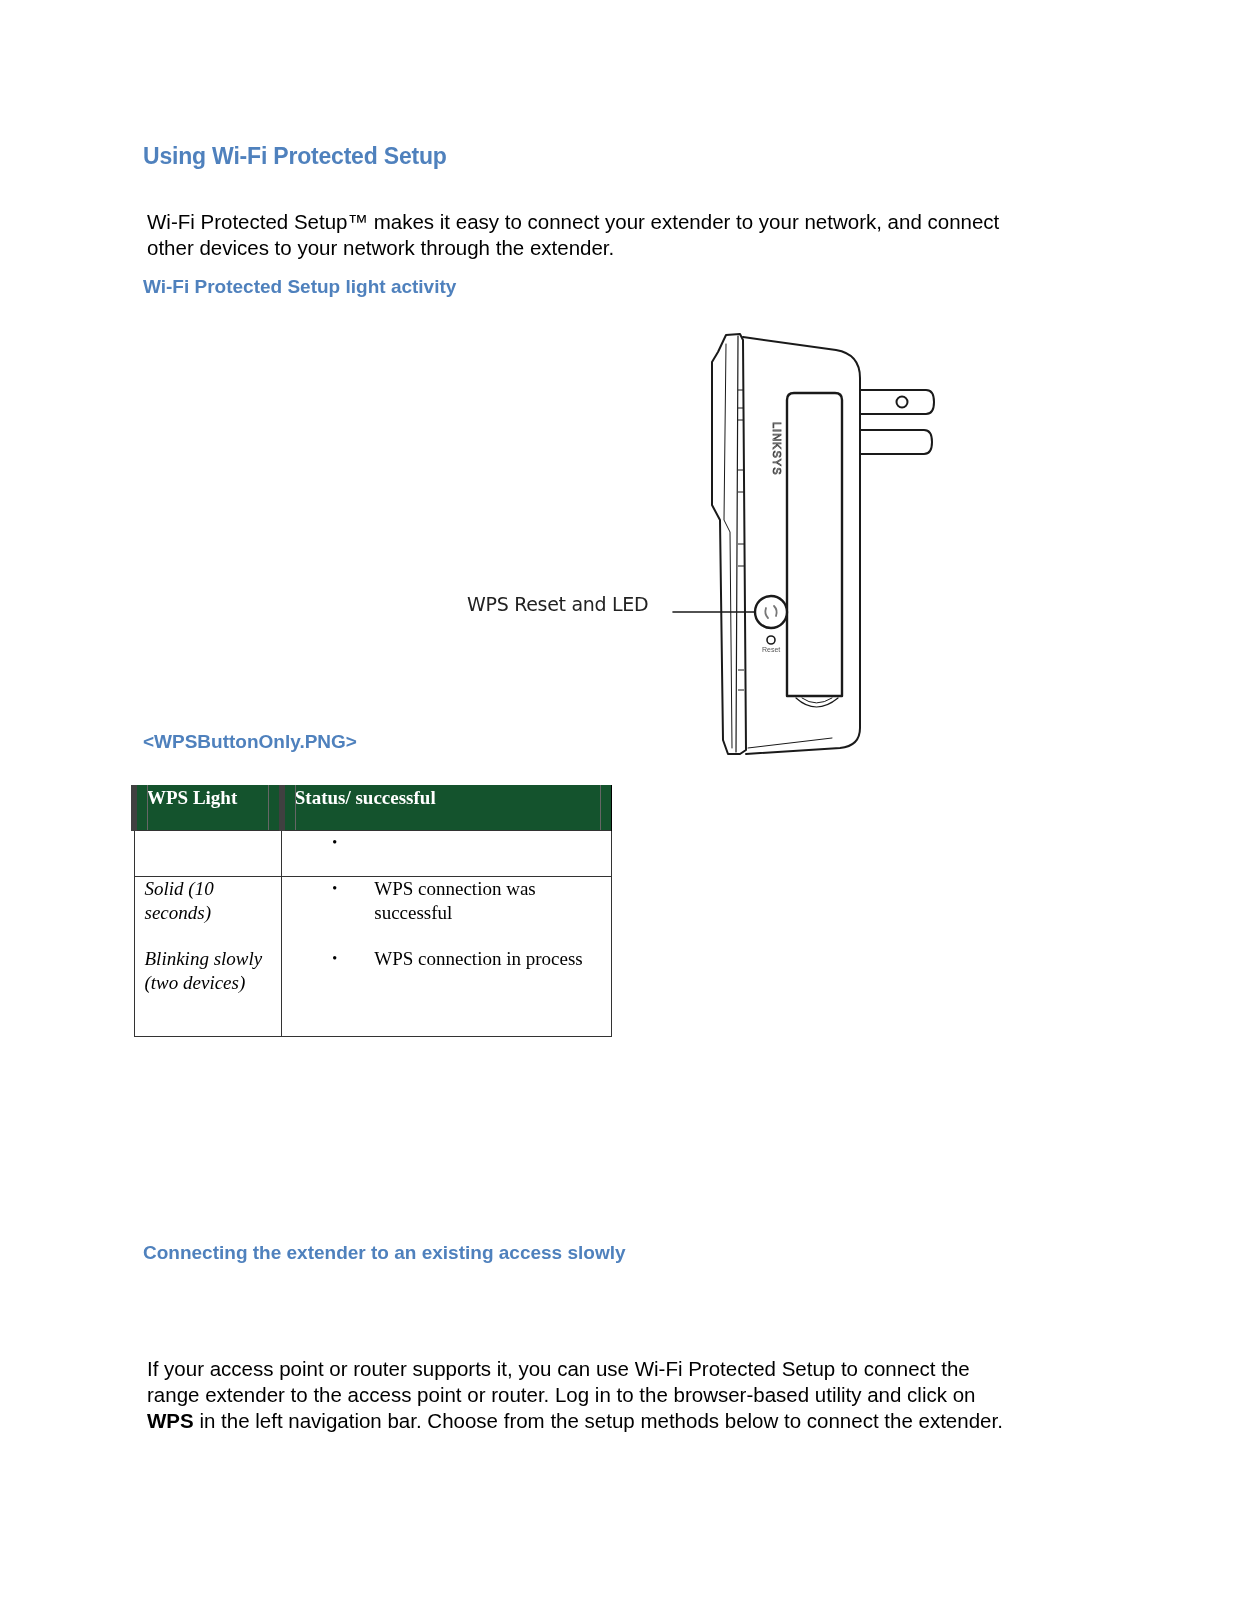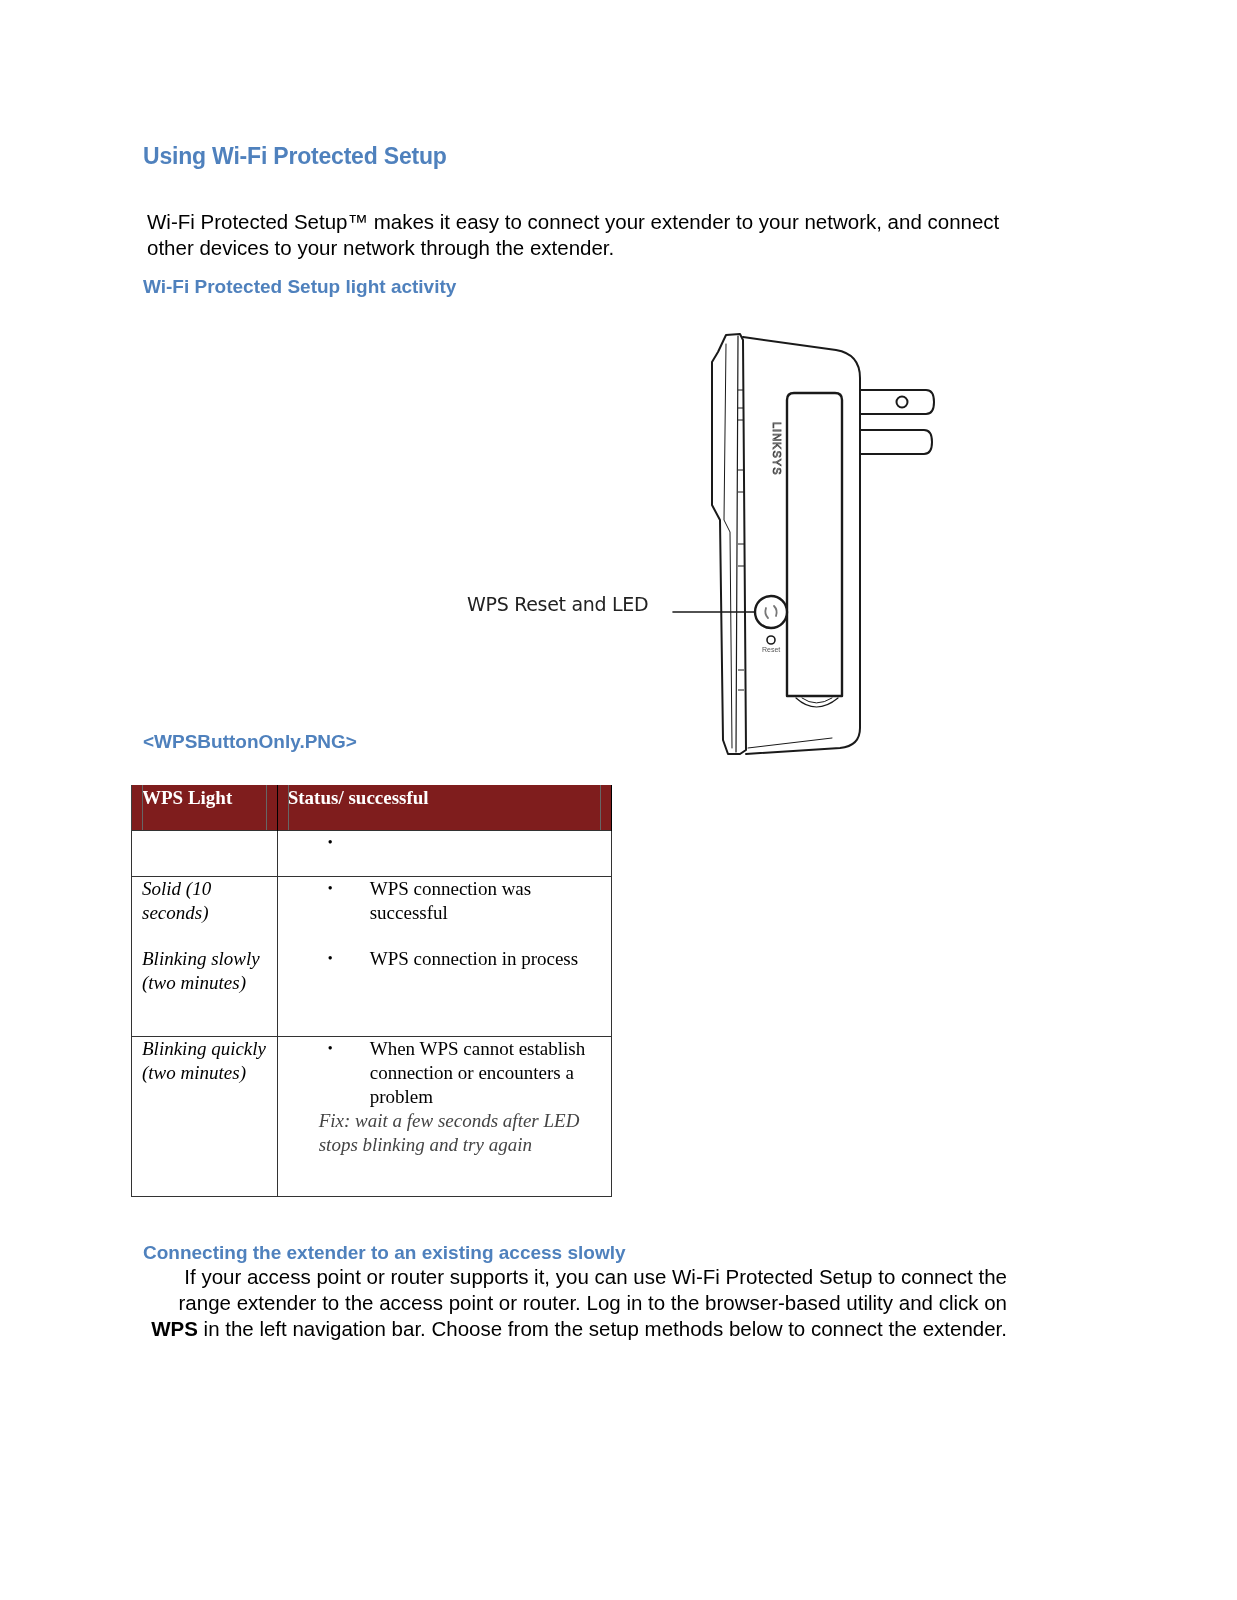--- a/index.html
+++ b/index.html
@@ -43,21 +43,21 @@
       margin: 4px;
       font-family: "Liberation Sans", sans-serif;
       font-size: 20.5px;
       line-height: 26px;
       color: #000;
     }
     #intro { top: 205px; width: 860px; }
     #h2-light { top: 276px; }
     #placeholder { top: 731px; text-align: center; }
     #h2-connect { top: 1242px; }
-    #connect-para { top: 1260px; width: 860px; text-align: right; }
+    #connect-para { top: 1352px; width: 860px; }
 
     
     .device {
       position: absolute;
       left: 440px;
       top: 320px;
       width: 520px;
       height: 450px;
     }
     .device svg { position: absolute; left: 0; top: 0; }
@@ -99,28 +99,28 @@
       position: absolute;
       left: 131px;
       top: 785px;
       width: 481px;
       border-collapse: collapse;
       font-family: "Liberation Serif", serif;
       font-size: 19px;
       line-height: 24px;
     }
     .wps-table th {
-      background: #7f1d1d;
+      background: #14532d;
       color: #fff;
       font-weight: bold;
       text-align: left;
       vertical-align: top;
       height: 44px;
       padding: 1px 10px 0 10px;
-      border-left: 1px solid #404040;
+      border-left: 6px solid #404040;
       border-right: 1px solid #000;
       font-size: 19px;
       position: relative;
     }
     .wps-table th .inner-line {
       position: absolute;
       top: 0;
       bottom: 0;
       width: 1px;
       background: #666;
@@ -235,44 +235,32 @@
         <div class="bullet-row">
           <span class="bullet">•</span>
           <span class="bullet-text"></span>
         </div>
       </td>
     </tr>
     <tr style="height:160px;">
       <td>
         <p class="status-line">Solid  (10 seconds)</p>
         <div class="gap"></div>
-        <p class="status-line">Blinking slowly (two minutes)</p>
+        <p class="status-line">Blinking slowly (two devices)</p>
       </td>
       <td>
         <div class="bullet-row">
           <span class="bullet">•</span>
           <span class="bullet-text">WPS connection was successful</span>
         </div>
         <div class="gap"></div>
         <div class="bullet-row">
           <span class="bullet">•</span>
           <span class="bullet-text">WPS connection in process</span>
         </div>
       </td>
     </tr>
-    <tr style="height:160px;">
-      <td>
-        <p class="status-line">Blinking quickly (two minutes)</p>
-      </td>
-      <td>
-        <div class="bullet-row">
-          <span class="bullet">•</span>
-          <span class="bullet-text">When WPS cannot establish connection or encounters a problem</span>
-        </div>
-        <p class="status-line fix-text">Fix: wait a few seconds after LED stops blinking and try again</p>
-      </td>
-    </tr>
   </tbody>
 </table>
 
 <h2 class="h2" id="h2-connect">Connecting the extender to an existing access slowly</h2>
 
 <p class="para" id="connect-para"><span>If your access point or router supports it, you can use Wi-Fi Protected Setup to connect the range extender to the access point or router. Log in to the browser-based utility and click on </span><b>WPS</b><span> in the left navigation bar. Choose from the setup methods below to connect the extender.</span></p>
 
 </body></html>

